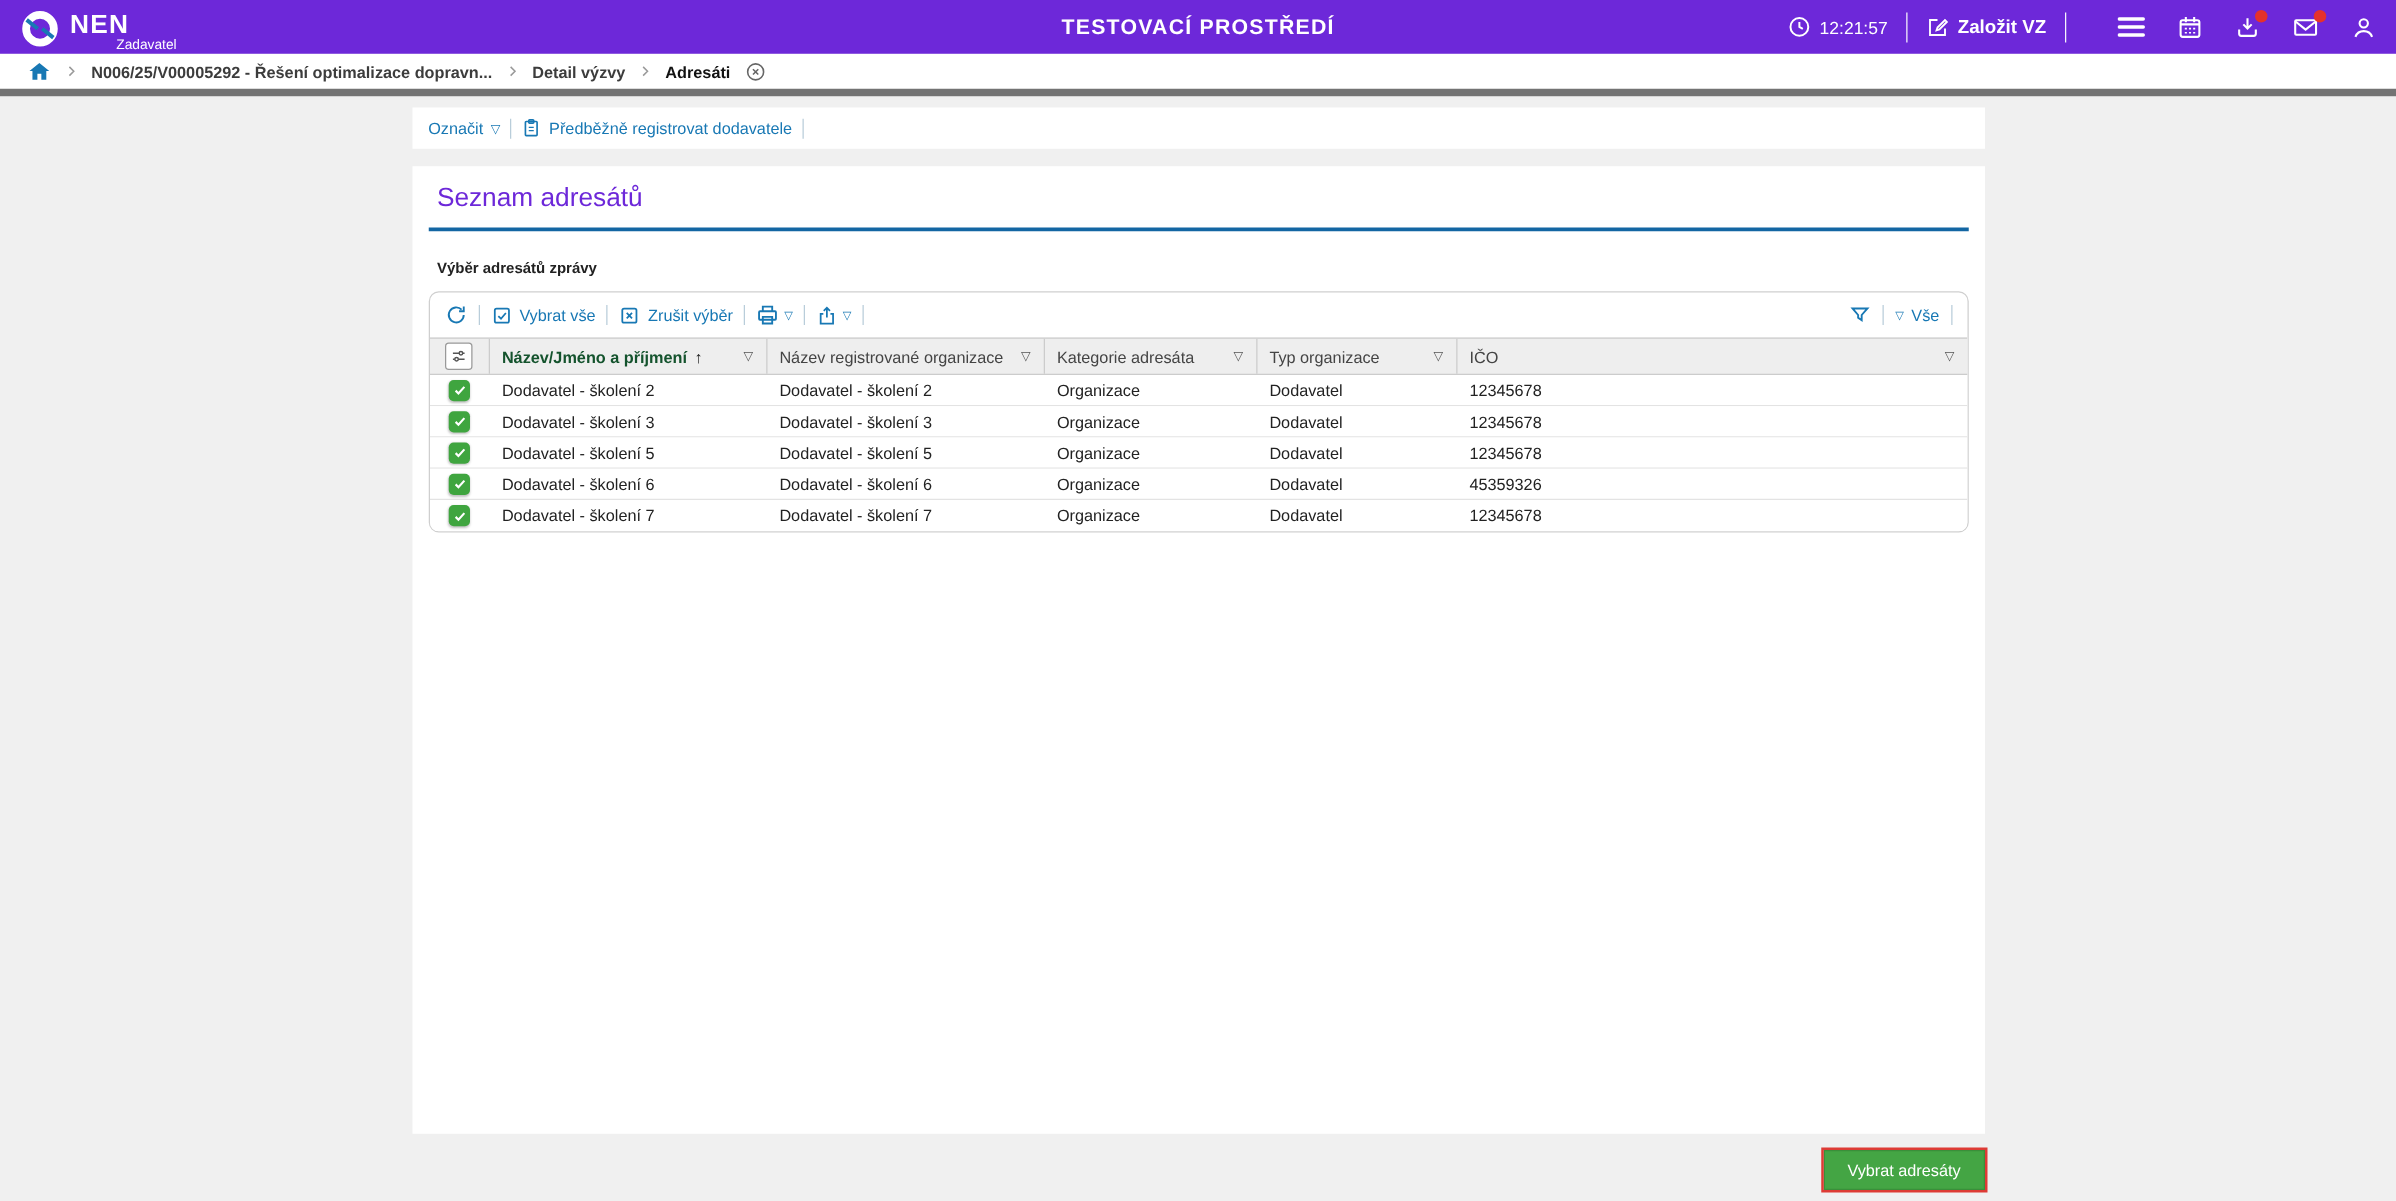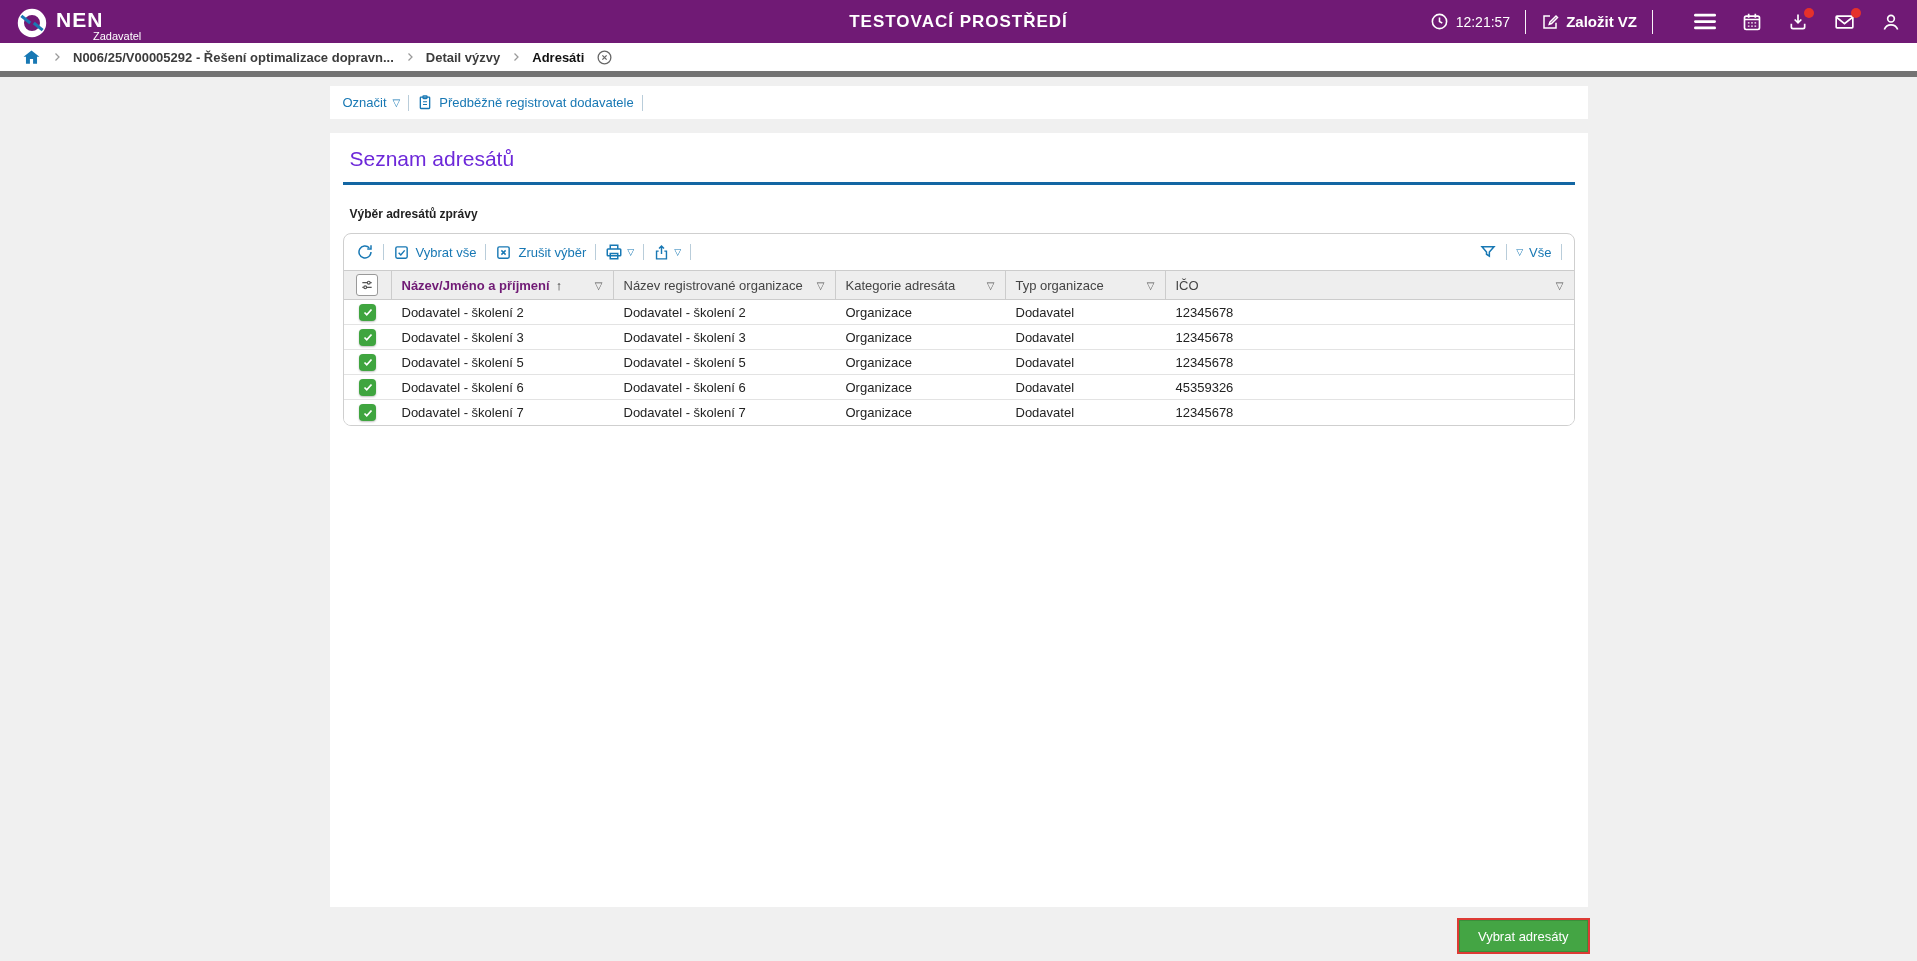--- a/index.html
+++ b/index.html
@@ -7,21 +7,21 @@
   body {
     width:1917px; height:961px; overflow:hidden;
     background:#f0f0f0;
     font-family:"Liberation Sans", sans-serif;
     color:#222; font-size:13px;
   }
   svg { display:block; }
 
   
   .app-header {
-    height:43px; background:#701a75; color:#fff;
+    height:43px; background:#6d28d9; color:#fff;
     display:flex; align-items:center; position:relative;
     padding:0 16px;
   }
   .logo-wrap { display:flex; align-items:flex-start; gap:8px; cursor:pointer; }
   .logo-mark { margin-top:5px; }
   .logo-text { display:flex; flex-direction:column; line-height:1; }
   .logo-brand { font-size:21px; font-weight:bold; letter-spacing:1px; margin-top:7px; }
   .logo-sub { font-size:11px; margin-left:37px; margin-top:1px; }
   .env-title {
     position:absolute; left:0; right:0; text-align:center;
@@ -78,21 +78,21 @@
   .th .lbl { flex:0 0 auto; }
   .th .filler { flex:1; }
   .th-filter { color:#555; font-size:10px; cursor:pointer; }
   .sort-arrow { margin-left:6px; font-size:13px; color:#222; }
   .col-check { width:48px; justify-content:center; padding:0; }
   .col-name { width:222px; }
   .col-org { width:222px; }
   .col-cat { width:170px; }
   .col-type { width:160px; }
   .col-ico { flex:1; }
-  .th.col-name .lbl { font-weight:bold; color:#701a75; }
+  .th.col-name .lbl { font-weight:bold; color:#14532d; }
   .settings-box {
     width:22px; height:22px; background:#fff; border:1px solid #999; border-radius:3px;
     display:flex; align-items:center; justify-content:center; color:#555; cursor:pointer;
   }
 
   .tr { display:flex; height:25px; border-bottom:1px solid #e3e3e3; background:#fff; cursor:pointer; }
   .tr:last-child { border-bottom:none; }
   .td { display:flex; align-items:center; padding:12px 10px; color:#222; }
   .td.col-check { justify-content:center; padding:0; }
   .checkbox {

